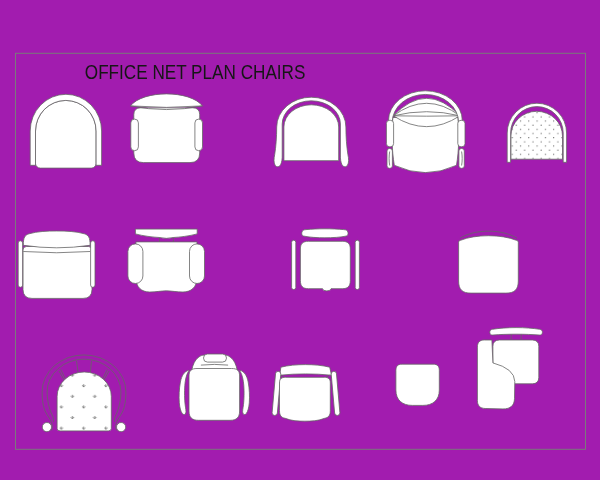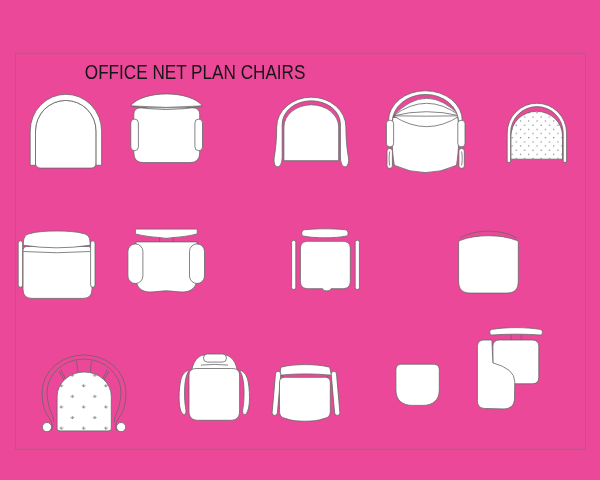--- a/index.html
+++ b/index.html
@@ -1,16 +1,16 @@
 <!DOCTYPE html>
 <html><head>
 <meta charset="utf-8">
 <style>
 html,body{margin:0;padding:0;background:#ffffff;}
-#page{position:relative;width:600px;height:480px;background:#ec4899;overflow:hidden;}
+#page{position:relative;width:600px;height:480px;background:#a21caf;overflow:hidden;}
 svg{position:absolute;left:0;top:0;}
 .t{fill:none;stroke:#666666;stroke-width:0.8;}
 .w{fill:#ffffff;stroke:#666666;stroke-width:0.8;}
 </style>
 </head>
 <body>
 <div id="page">
 <svg width="600" height="480" viewBox="0 0 600 480">
 <defs>
 

